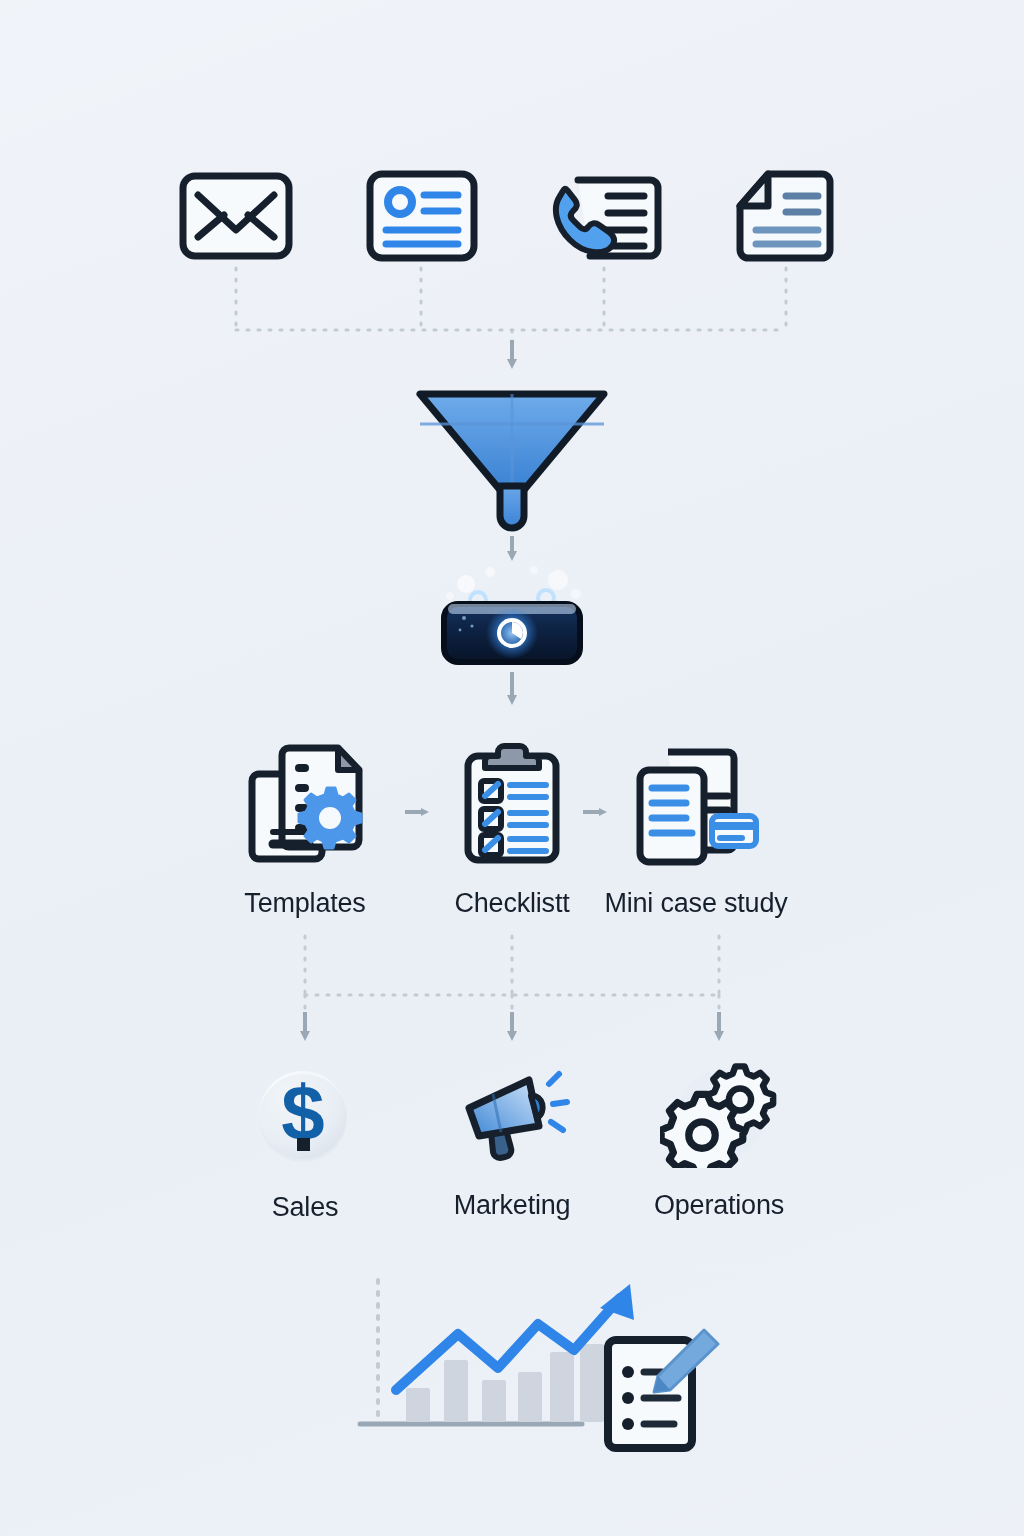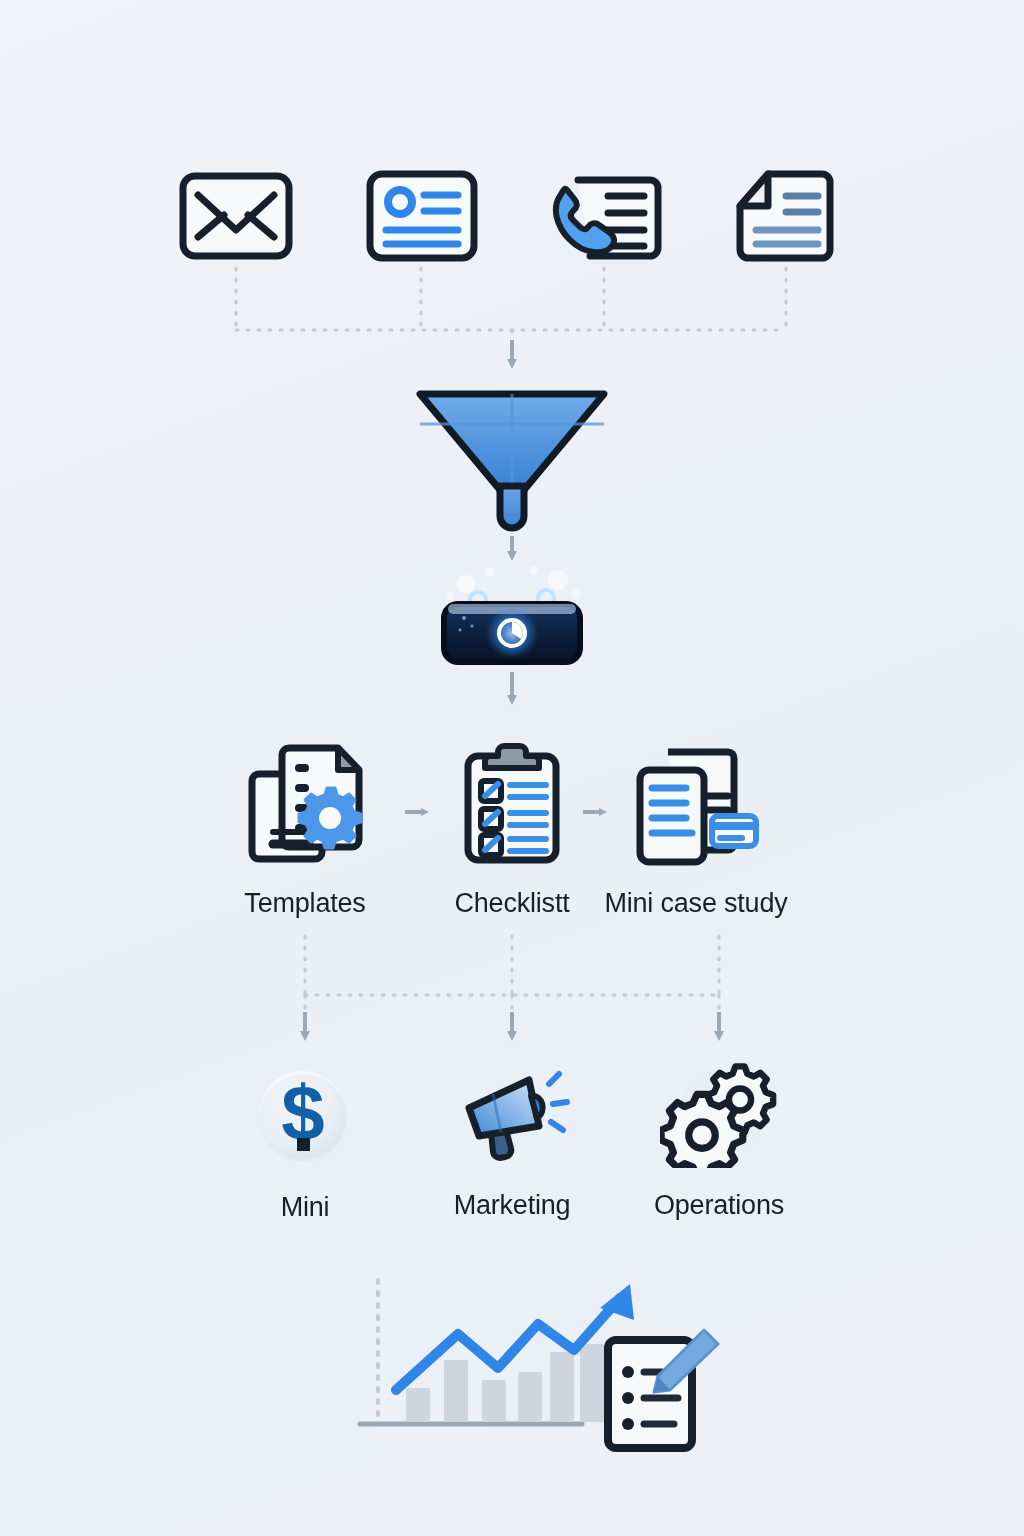--- a/index.html
+++ b/index.html
@@ -336,21 +336,21 @@
             <stop offset="0%" stop-color="#ffffff"></stop>
             <stop offset="68%" stop-color="#f1f5fa"></stop>
             <stop offset="100%" stop-color="#dfe6ef"></stop>
           </radialGradient>
         </defs>
         <circle cx="55" cy="55" r="44" fill="url(#sph)"></circle>
         <circle cx="55" cy="58" r="44" fill="#d9e1ea" opacity=".35"></circle>
         <text x="55" y="80" text-anchor="middle" font-family="'Liberation Sans', sans-serif" font-size="78" font-weight="bold" fill="#1261a8">$</text>
         <rect x="49" y="78" width="13" height="13" fill="#16202c"></rect>
       </svg>
-      <div class="node-label">Mini</div>
+      <div class="node-label">Sales</div>
     </div>
 
     <div class="dept" style="left:447px; width:130px">
       <svg width="118" height="108" viewBox="0 0 118 108">
         <defs>
           <linearGradient id="mg" x1="0" y1="1" x2="1" y2="0">
             <stop offset="0%" stop-color="#3d86d6"></stop>
             <stop offset="100%" stop-color="#cfe3f8"></stop>
           </linearGradient>
         </defs>

